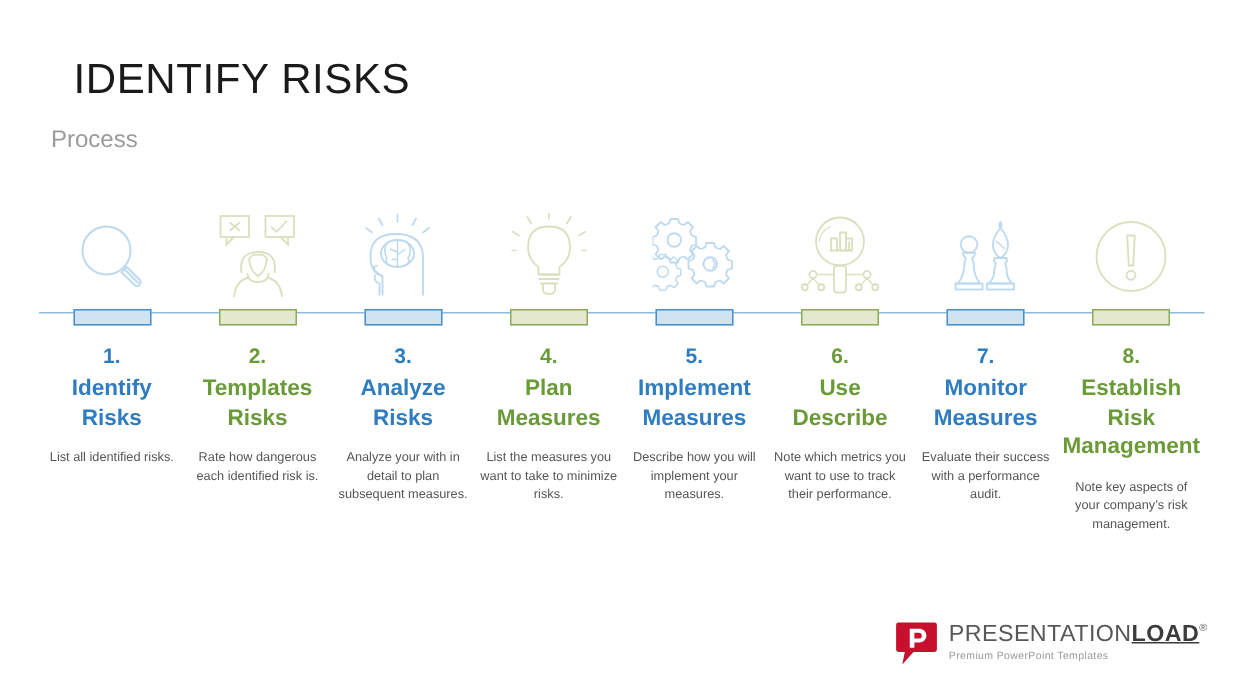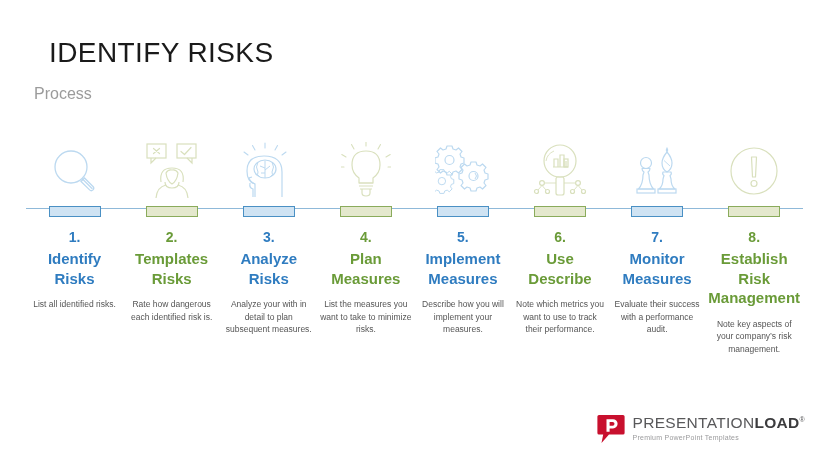--- a/index.html
+++ b/index.html
@@ -153,20 +153,21 @@
   #logo-wordmark {
     font-size: 15.5px;
     letter-spacing: 0.3px;
     color: #58585a;
     line-height: 1;
     white-space: nowrap;
   }
   #logo-wordmark .lw-bold {
     font-weight: bold;
     color: #3c3c3e;
+    text-decoration: underline;
   }
   #logo-wordmark .lw-reg {
     font-size: 7px;
     vertical-align: super;
   }
   #logo-tagline {
     font-size: 7px;
     color: #9a9a9c;
     letter-spacing: 0.25px;
     margin-top: 3px;

